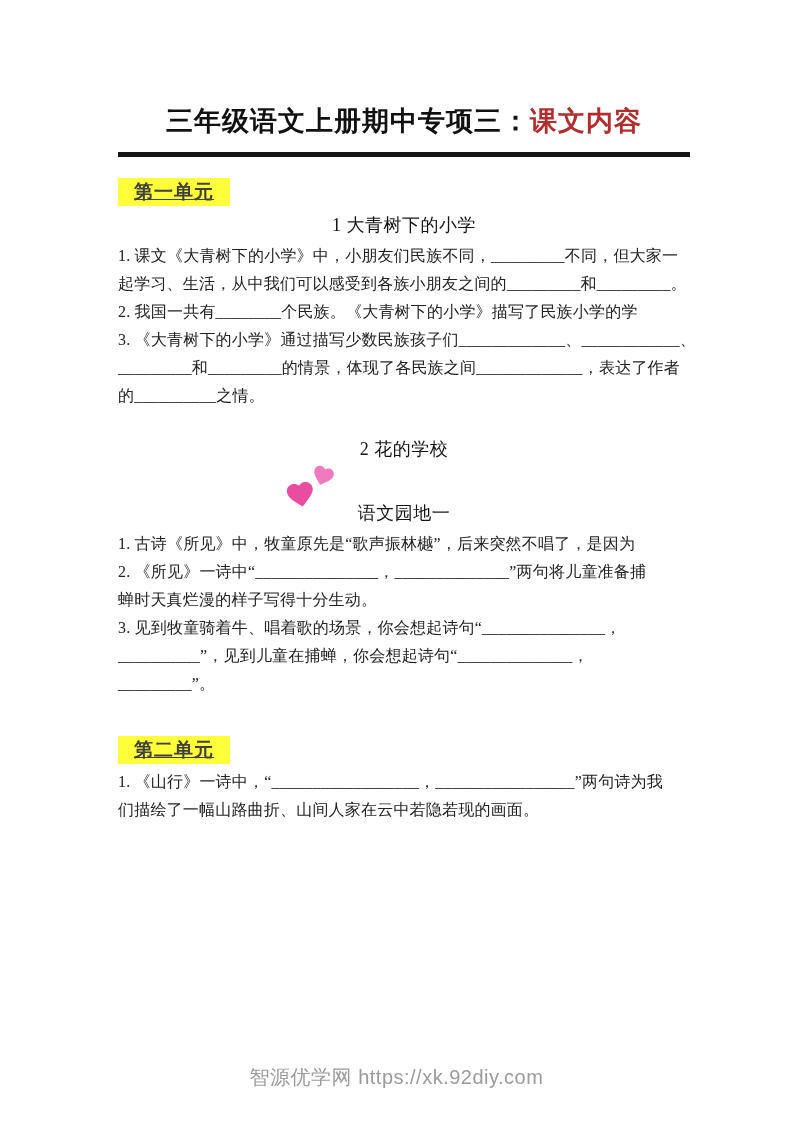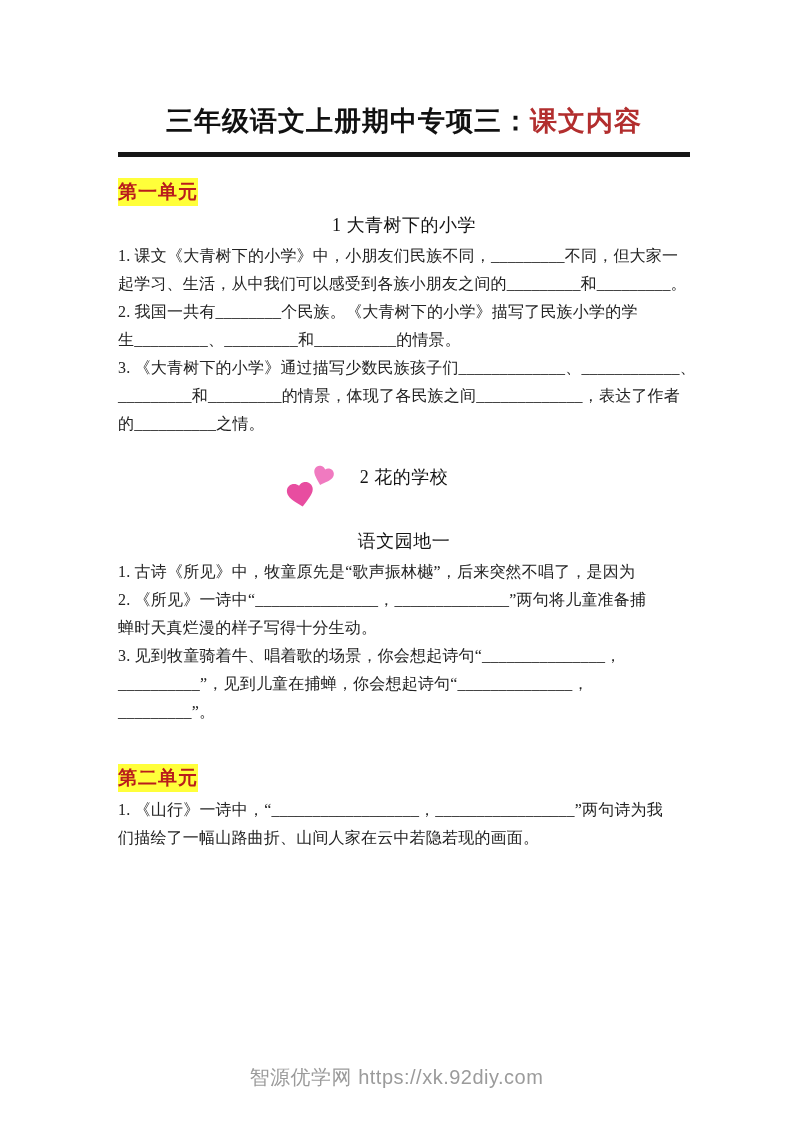--- a/index.html
+++ b/index.html
@@ -16,22 +16,22 @@
     color:#111;
   }
   .doc-title .red { color:var(--title-red,#b22e2e); }
 
   .rule { margin-top:12px; height:5px; background:var(--rule-black,#161616); }
 
   .unit { margin-top:21px; }
   .unit.second { margin-top:38px; }
   .unit-badge {
     display:inline-block; background:var(--unit-yellow,#ffff3a);
-    font-size:19px; font-weight:700; line-height:26px; padding:1px 0;
-    letter-spacing:1px; color:#b91c1c;
+    font-size:19px; font-weight:700; line-height:26px; padding:1px 16px;
+    letter-spacing:1px; color:#404040;text-decoration:underline;
   }
 
   .lesson-heading {
     margin:26px 0 0; text-align:center; white-space:pre;
     font-size:18px; font-weight:400; line-height:26px; letter-spacing:.5px;
     color:#141414;
   }
   .lesson-heading.first { margin-top:6px; }
   .lesson-heading.garden { margin-top:38px; }
   .lesson-heading.poems { margin-top:8px; }
@@ -65,21 +65,20 @@
 
     <div class="unit">
       <span class="unit-badge">第一单元</span>
     </div>
 
     <h2 class="lesson-heading first">1 大青树下的小学</h2>
     <div class="para">
       <div class="line">1. 课文《大青树下的小学》中，小朋友们民族不同，_________不同，但大家一</div>
       <div class="line">起学习、生活，从中我们可以感受到各族小朋友之间的_________和_________。</div>
       <div class="line">2. 我国一共有________个民族。《大青树下的小学》描写了民族小学的学</div>
-      <div class="line">生_________、_________和__________的情景。</div>
       <div class="line">3. 《大青树下的小学》通过描写少数民族孩子们_____________、____________、</div>
       <div class="line">_________和_________的情景，体现了各民族之间_____________，表达了作者</div>
       <div class="line">的__________之情。</div>
     </div>
 
     <h2 class="lesson-heading">2 花的学校</h2>
 
     <h2 class="lesson-heading garden">语文园地一</h2>
     <div class="para">
       <div class="line">1. 古诗《所见》中，牧童原先是“歌声振林樾”，后来突然不唱了，是因为</div>

